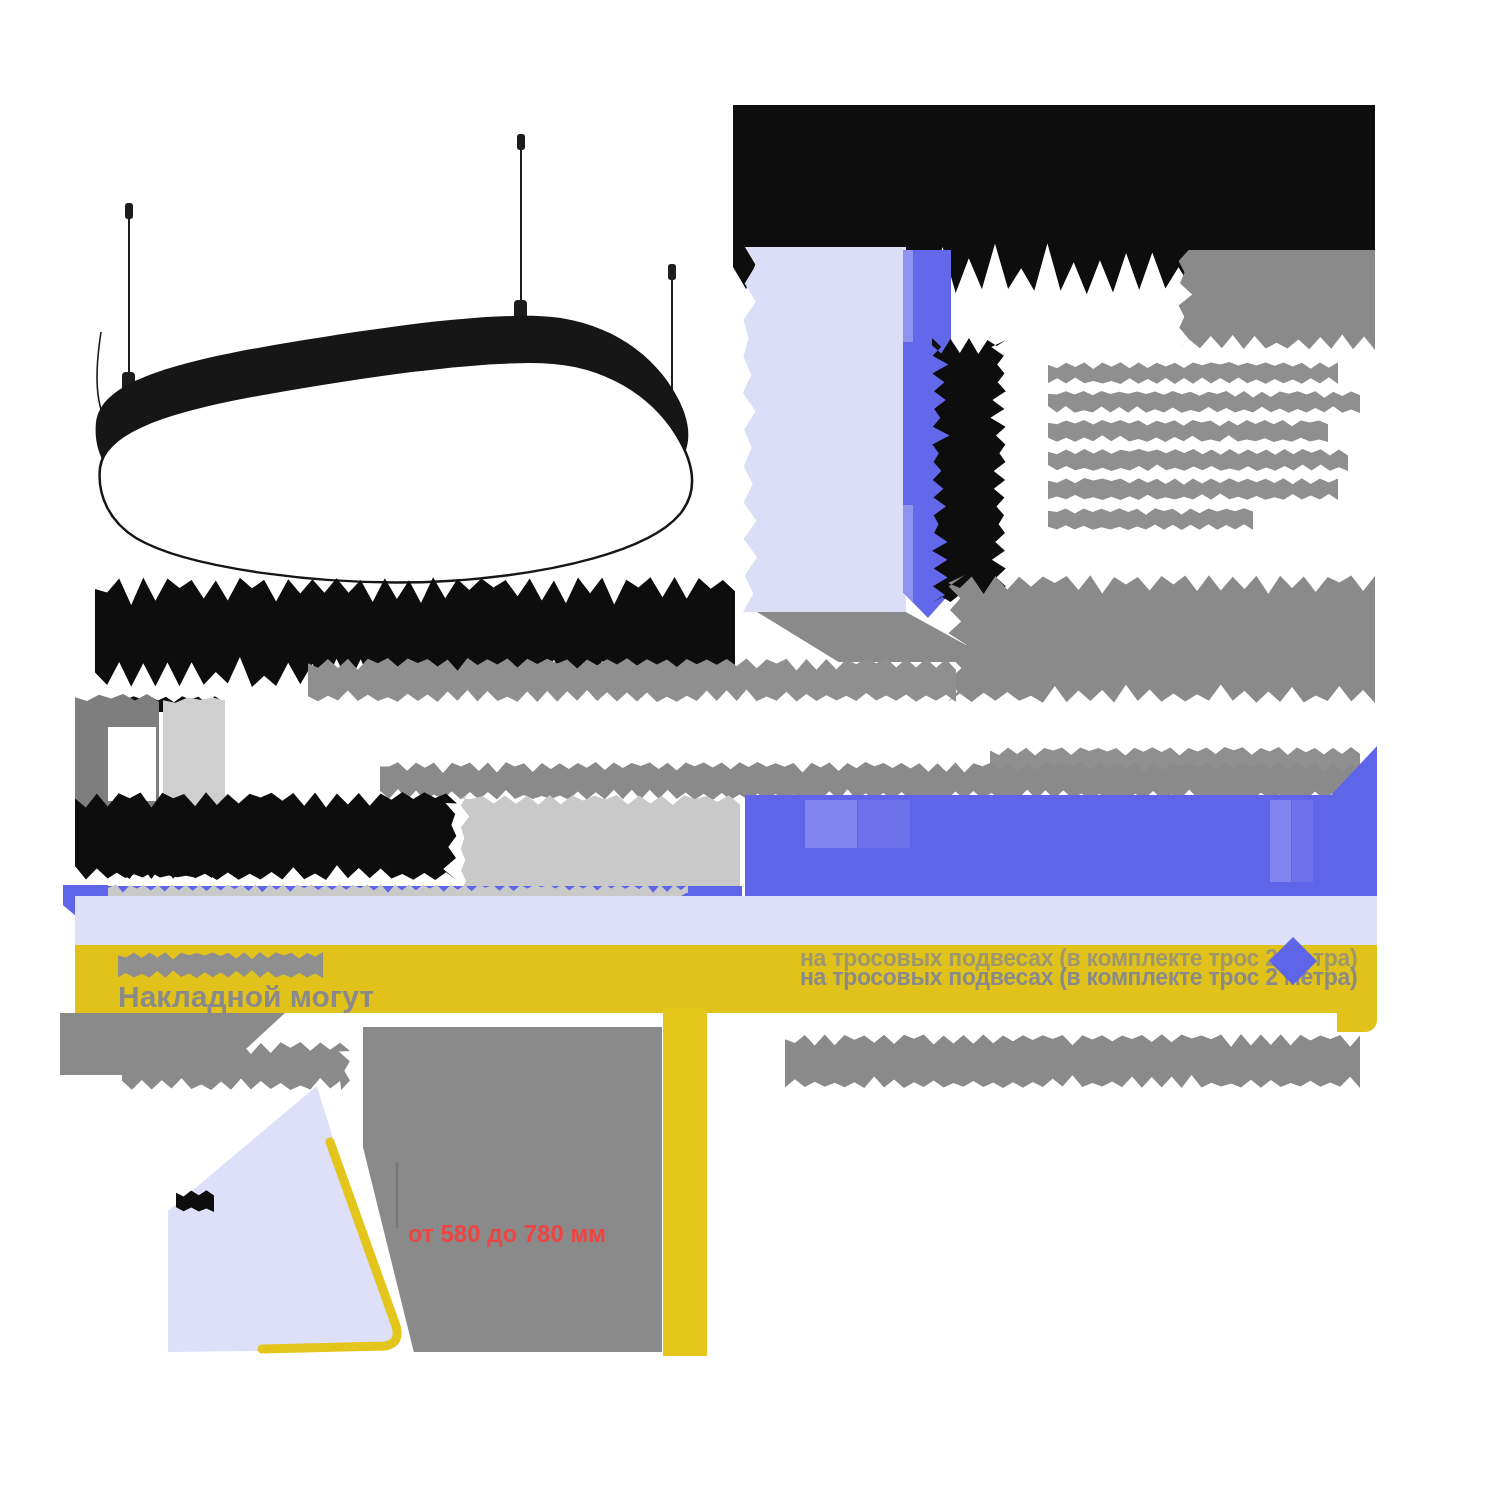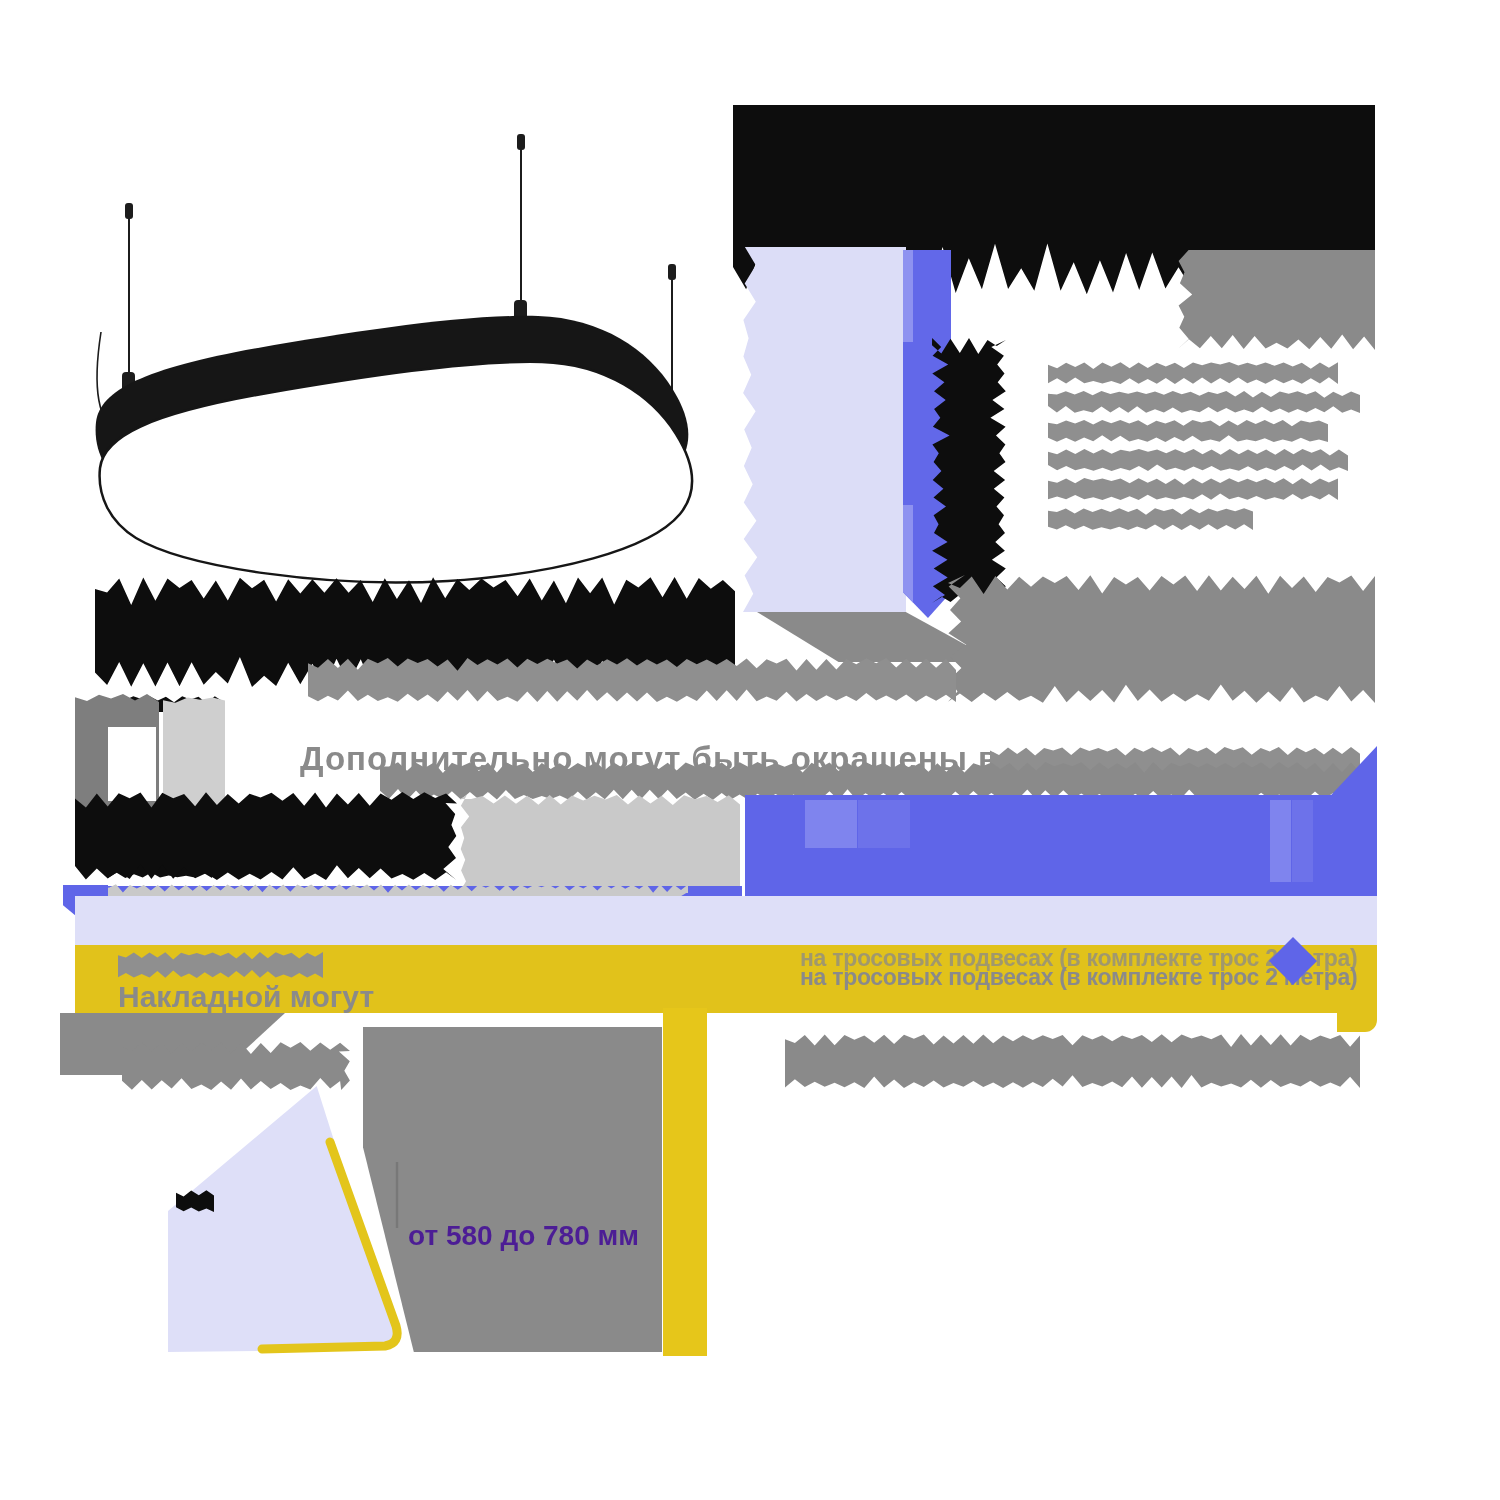--- a/index.html
+++ b/index.html
@@ -83,21 +83,20 @@
   <div class="blob black" style="left: 95px; top: 577px; width: 640px; height: 110px; clip-path: polygon(0px 12px, 12.1px 15.6px, 24.2px 1.5px, 36.2px 28px, 48.3px 0.6px, 60.4px 23.7px, 72.5px 1.6px, 84.5px 11.1px, 96.6px 3px, 108.7px 21.6px, 120.8px 3.5px, 132.8px 23.4px, 144.9px 0.7px, 157px 11.3px, 169.1px 2.8px, 181.1px 24.4px, 193.2px 2.2px, 205.3px 16.6px, 217.4px 2.2px, 229.4px 15.7px, 241.5px 1.3px, 253.6px 15.7px, 265.7px 3px, 277.7px 25px, 289.8px 1.3px, 301.9px 21.9px, 314px 3.2px, 326px 25.9px, 338.1px 0.2px, 350.2px 21.2px, 362.3px 2px, 374.3px 13px, 386.4px 1.6px, 398.5px 10.6px, 410.6px 2.9px, 422.6px 19.3px, 434.7px 1.6px, 446.8px 23.4px, 458.9px 3.4px, 470.9px 26.3px, 483px 0.6px, 495.1px 16.2px, 507.2px 0.6px, 519.2px 27.4px, 531.3px 2.7px, 543.4px 10.5px, 555.5px 0.3px, 567.5px 20.3px, 579.6px 0.1px, 591.7px 21.8px, 603.8px 0.9px, 615.8px 11.7px, 627.9px 3px, 640px 14.2px, 640px 110px, 627.9px 88.8px, 615.8px 108px, 603.8px 97px, 591.7px 108.4px, 579.6px 99.4px, 567.5px 107.1px, 555.5px 90.7px, 543.4px 108.4px, 531.3px 86.6px, 519.2px 106.6px, 507.2px 83.7px, 495.1px 109.4px, 483px 93.8px, 470.9px 109.4px, 458.9px 82.6px, 446.8px 107.3px, 434.7px 99.5px, 422.6px 109.7px, 410.6px 89.7px, 398.5px 109.9px, 386.4px 88.2px, 374.3px 109.1px, 362.3px 98.3px, 350.2px 107px, 338.1px 95.8px, 326px 107.3px, 314px 90.9px, 301.9px 109.7px, 289.8px 84px, 277.7px 109.4px, 265.7px 82.2px, 253.6px 106.6px, 241.5px 81.7px, 229.4px 108.9px, 217.4px 86.8px, 205.3px 107.3px, 193.2px 85.8px, 181.1px 109.1px, 169.1px 98.8px, 157px 110px, 144.9px 80.1px, 132.8px 106.5px, 120.8px 94.9px, 108.7px 107.8px, 96.6px 85.2px, 84.5px 109.3px, 72.5px 85.6px, 60.4px 109.4px, 48.3px 86.3px, 36.2px 109.8px, 24.2px 85.1px, 12.1px 108.1px, 0px 95.5px, 0px 0px);"></div>
   <div class="blob black" style="left: 117px; top: 696px; width: 106px; height: 16px; clip-path: polygon(0px 3.2px, 8.2px 4.1px, 16.3px 0.2px, 24.5px 3.1px, 32.6px 0.2px, 40.8px 4.5px, 48.9px 0.7px, 57.1px 6.2px, 65.2px 0.2px, 73.4px 3.6px, 81.5px 0.8px, 89.7px 7.2px, 97.8px 0.3px, 106px 5.6px, 106px 16px, 0px 16px, 0px 0px);"></div>
 
   <div class="blob gray2" style="left: 308px; top: 658px; width: 648px; height: 44px; clip-path: polygon(0px 5.2px, 10px 9.7px, 19.9px 1.1px, 29.9px 10px, 39.9px 0.8px, 49.8px 11.7px, 59.8px 0.8px, 69.8px 5.3px, 79.8px 0.1px, 89.7px 8.4px, 99.7px 0.5px, 109.7px 5.1px, 119.6px 0.9px, 129.6px 8.6px, 139.6px 1.5px, 149.5px 12.7px, 159.5px 0px, 169.5px 6.9px, 179.4px 1.3px, 189.4px 6.4px, 199.4px 0.5px, 209.4px 9.6px, 219.3px 0.7px, 229.3px 5.9px, 239.3px 0.8px, 249.2px 5.6px, 259.2px 1.5px, 269.2px 10.4px, 279.1px 1.5px, 289.1px 7.2px, 299.1px 1.3px, 309px 6.5px, 319px 0.3px, 329px 7.6px, 339px 1.2px, 348.9px 6.6px, 358.9px 1.5px, 368.9px 9.1px, 378.8px 1.1px, 388.8px 6.2px, 398.8px 1.4px, 408.7px 6.8px, 418.7px 1.1px, 428.7px 8.1px, 438.6px 0.4px, 448.6px 10.3px, 458.6px 1.3px, 468.6px 5.5px, 478.5px 0.7px, 488.5px 12.6px, 498.5px 1.1px, 508.4px 11.8px, 518.4px 1.1px, 528.4px 11.4px, 538.3px 0.9px, 548.3px 6.2px, 558.3px 0.3px, 568.2px 5.3px, 578.2px 0.1px, 588.2px 9.5px, 598.2px 0.4px, 608.1px 9.6px, 618.1px 0.5px, 628.1px 9.8px, 638px 0.9px, 648px 12.1px, 648px 44px, 638px 36.8px, 628.1px 42.7px, 618.1px 37.5px, 608.1px 43.7px, 598.2px 36.4px, 588.2px 42.8px, 578.2px 37.4px, 568.2px 42.5px, 558.3px 34.9px, 548.3px 42.9px, 538.3px 37.8px, 528.4px 42.6px, 518.4px 37.2px, 508.4px 42.9px, 498.5px 35.9px, 488.5px 43.6px, 478.5px 33.7px, 468.6px 42.7px, 458.6px 38.5px, 448.6px 43.3px, 438.6px 31.4px, 428.7px 42.9px, 418.7px 32.2px, 408.7px 42.9px, 398.8px 32.6px, 388.8px 43.1px, 378.8px 37.8px, 368.9px 43.7px, 358.9px 38.7px, 348.9px 43.9px, 339px 34.5px, 329px 43.6px, 319px 34.4px, 309px 43.5px, 299.1px 34.2px, 289.1px 43.1px, 279.1px 31.9px, 269.2px 42.8px, 259.2px 33.2px, 249.2px 43.7px, 239.3px 33.1px, 229.3px 43.9px, 219.3px 33.6px, 209.4px 43.7px, 199.4px 38.7px, 189.4px 42.9px, 179.4px 33px, 169.5px 43.4px, 159.5px 32.1px, 149.5px 42.8px, 139.6px 33.6px, 129.6px 43.9px, 119.6px 36.4px, 109.7px 43px, 99.7px 35.8px, 89.7px 43.8px, 79.8px 39.3px, 69.8px 43.1px, 59.8px 36.7px, 49.8px 43px, 39.9px 32.5px, 29.9px 42.5px, 19.9px 37.8px, 10px 43.3px, 0px 38.3px, 0px 0px);"></div>
 
   <div class="blob" style="left: 75px; top: 694px; width: 84px; height: 174px; background: rgb(126, 126, 126); clip-path: polygon(0px 3.2px, 12px 7px, 24px 0.8px, 36px 4.6px, 48px 0.1px, 60px 6.5px, 72px 0.1px, 84px 8px, 84px 174px, 72px 166.2px, 60px 173.6px, 48px 167.4px, 36px 174px, 24px 168.3px, 12px 173.4px, 0px 171px, 0px 0px);"></div>
   <div class="abs" style="left:108px;top:727px;width:48px;height:74px;background:#ffffff;"></div>
   <div class="blob" style="left: 163px; top: 697px; width: 62px; height: 170px; background: rgb(207, 207, 207); clip-path: polygon(0px 3.2px, 12.4px 5.8px, 24.8px 0.4px, 37.2px 2.8px, 49.6px 0.4px, 62px 3.4px, 62px 170px, 49.6px 166.4px, 37.2px 169.5px, 24.8px 166.8px, 12.4px 169.2px, 0px 164.1px, 0px 0px);"></div>
   <div class="blob black" style="left: 108px; top: 864px; width: 104px; height: 14px; clip-path: polygon(0px 0px, 104px 0px, 104px 14px, 95.3px 8.8px, 86.7px 13.6px, 78px 11.8px, 69.3px 13.3px, 60.7px 11.6px, 52px 13.4px, 43.3px 8.4px, 34.7px 13.5px, 26px 10.2px, 17.3px 13.9px, 8.7px 8.7px, 0px 13.8px, 0px 0px);"></div>
 
-  <div class="gtext" style="left:300px;top:742px;font-size:33px;letter-spacing:1px;">Дополнительно могут быть окрашены в</div>
   <div class="blob gray2" style="left: 990px; top: 747px; width: 370px; height: 33px; clip-path: polygon(0px 3.6px, 9px 8px, 18px 0.5px, 27.1px 7px, 36.1px 0.7px, 45.1px 8.4px, 54.1px 0.9px, 63.2px 3.6px, 72.2px 0.4px, 81.2px 7.9px, 90.2px 0.4px, 99.3px 4px, 108.3px 0.9px, 117.3px 4.5px, 126.3px 0.9px, 135.4px 8.4px, 144.4px 0.7px, 153.4px 4.7px, 162.4px 0.3px, 171.5px 4.9px, 180.5px 0.4px, 189.5px 8.5px, 198.5px 1px, 207.6px 4.6px, 216.6px 0.6px, 225.6px 6.9px, 234.6px 0px, 243.7px 3.3px, 252.7px 0.3px, 261.7px 7.8px, 270.7px 1px, 279.8px 4.4px, 288.8px 0.1px, 297.8px 8.1px, 306.8px 0.4px, 315.9px 5.3px, 324.9px 1px, 333.9px 7.6px, 342.9px 0.7px, 352px 7px, 361px 0.1px, 370px 6.7px, 370px 33px, 361px 25.2px, 352px 32px, 342.9px 28.6px, 333.9px 32.9px, 324.9px 24.9px, 315.9px 32.6px, 306.8px 27.7px, 297.8px 32px, 288.8px 25.4px, 279.8px 32.3px, 270.7px 26px, 261.7px 32.9px, 252.7px 26.3px, 243.7px 32.5px, 234.6px 24.7px, 225.6px 32.1px, 216.6px 24.1px, 207.6px 32.9px, 198.5px 28.1px, 189.5px 31.9px, 180.5px 27.2px, 171.5px 32.1px, 162.4px 25.1px, 153.4px 32.6px, 144.4px 25.4px, 135.4px 32.5px, 126.3px 27.1px, 117.3px 32.1px, 108.3px 27.8px, 99.3px 32.5px, 90.2px 25.7px, 81.2px 32.6px, 72.2px 26.5px, 63.2px 32.8px, 54.1px 28px, 45.1px 32px, 36.1px 27.1px, 27.1px 32px, 18px 25.9px, 9px 32.4px, 0px 25.5px, 0px 0px);"></div>
 
   <div class="blob gray" style="left: 380px; top: 762px; width: 980px; height: 38px; clip-path: polygon(0px 4.4px, 9px 4.4px, 18px 0.2px, 27px 8.8px, 36px 0.7px, 45px 5.8px, 53.9px 0.4px, 62.9px 10.9px, 71.9px 0.7px, 80.9px 4.4px, 89.9px 0.5px, 98.9px 8.9px, 107.9px 0.5px, 116.9px 10.4px, 125.9px 0.2px, 134.9px 4.4px, 143.9px 1.3px, 152.8px 9.9px, 161.8px 1.1px, 170.8px 7px, 179.8px 1.3px, 188.8px 7px, 197.8px 1px, 206.8px 5.8px, 215.8px 0.1px, 224.8px 7.9px, 233.8px 0.5px, 242.8px 5.9px, 251.7px 1px, 260.7px 4px, 269.7px 0.6px, 278.7px 7px, 287.7px 0.7px, 296.7px 8.5px, 305.7px 0.4px, 314.7px 4.3px, 323.7px 0.5px, 332.7px 5.5px, 341.7px 0.6px, 350.6px 7.2px, 359.6px 0.2px, 368.6px 4.9px, 377.6px 0.1px, 386.6px 4.7px, 395.6px 1.2px, 404.6px 4.8px, 413.6px 0.9px, 422.6px 10.4px, 431.6px 0.8px, 440.6px 5.4px, 449.5px 0.6px, 458.5px 9.1px, 467.5px 0.9px, 476.5px 6.2px, 485.5px 0px, 494.5px 4.2px, 503.5px 1.1px, 512.5px 6.1px, 521.5px 1.1px, 530.5px 6.6px, 539.4px 1.2px, 548.4px 9.8px, 557.4px 1.3px, 566.4px 9.8px, 575.4px 0.5px, 584.4px 10.6px, 593.4px 1.3px, 602.4px 4.3px, 611.4px 0.5px, 620.4px 7px, 629.4px 0.9px, 638.3px 9px, 647.3px 0.8px, 656.3px 8.5px, 665.3px 0.1px, 674.3px 4.3px, 683.3px 1.3px, 692.3px 4.3px, 701.3px 0.3px, 710.3px 8.1px, 719.3px 0.4px, 728.3px 6.9px, 737.2px 1.2px, 746.2px 6.8px, 755.2px 0.2px, 764.2px 10.8px, 773.2px 0.1px, 782.2px 8.7px, 791.2px 0.7px, 800.2px 4.4px, 809.2px 0.7px, 818.2px 5.4px, 827.2px 1.3px, 836.1px 6.1px, 845.1px 1.1px, 854.1px 6.2px, 863.1px 0.1px, 872.1px 5.5px, 881.1px 0.2px, 890.1px 7px, 899.1px 0.1px, 908.1px 6.3px, 917.1px 0.3px, 926.1px 7.6px, 935px 1px, 944px 10.3px, 953px 1.1px, 962px 10.3px, 971px 0.6px, 980px 10.2px, 980px 38px, 971px 34px, 962px 37.4px, 953px 31px, 944px 37.3px, 935px 29.5px, 926.1px 37.6px, 917.1px 33.7px, 908.1px 37.5px, 899.1px 32.5px, 890.1px 37.4px, 881.1px 30.8px, 872.1px 37.8px, 863.1px 33.1px, 854.1px 37.9px, 845.1px 33.3px, 836.1px 36.8px, 827.2px 33.2px, 818.2px 37.1px, 809.2px 27.6px, 800.2px 37.2px, 791.2px 32.6px, 782.2px 37.4px, 773.2px 28.9px, 764.2px 37.1px, 755.2px 31.8px, 746.2px 38px, 737.2px 33.8px, 728.3px 36.9px, 719.3px 31.9px, 710.3px 36.9px, 701.3px 31.4px, 692.3px 36.8px, 683.3px 28.2px, 674.3px 36.7px, 665.3px 28.2px, 656.3px 37.5px, 647.3px 27.4px, 638.3px 36.7px, 629.4px 33.7px, 620.4px 37.5px, 611.4px 31px, 602.4px 37.1px, 593.4px 29px, 584.4px 37.2px, 575.4px 29.5px, 566.4px 37.9px, 557.4px 33.7px, 548.4px 36.7px, 539.4px 33.7px, 530.5px 37.7px, 521.5px 29.9px, 512.5px 37.6px, 503.5px 31.1px, 494.5px 36.8px, 485.5px 31.2px, 476.5px 37.8px, 467.5px 27.2px, 458.5px 37.9px, 449.5px 29.3px, 440.6px 37.3px, 431.6px 33.6px, 422.6px 37.3px, 413.6px 32.6px, 404.6px 36.7px, 395.6px 31.9px, 386.6px 36.9px, 377.6px 31.8px, 368.6px 37.9px, 359.6px 32.5px, 350.6px 37.8px, 341.7px 31px, 332.7px 37.9px, 323.7px 31.7px, 314.7px 37.7px, 305.7px 30.4px, 296.7px 37px, 287.7px 27.7px, 278.7px 36.9px, 269.7px 27.7px, 260.7px 37.4px, 251.7px 27.8px, 242.8px 37.3px, 233.8px 27.8px, 224.8px 37.3px, 215.8px 30.3px, 206.8px 37.8px, 197.8px 29.4px, 188.8px 37.8px, 179.8px 33.5px, 170.8px 36.9px, 161.8px 34px, 152.8px 37.1px, 143.9px 32.9px, 134.9px 37.1px, 125.9px 28px, 116.9px 37.4px, 107.9px 29.9px, 98.9px 37.6px, 89.9px 30.1px, 80.9px 37.4px, 71.9px 29.3px, 62.9px 37.3px, 53.9px 32.4px, 45px 37.9px, 36px 28.5px, 27px 37.9px, 18px 27px, 9px 36.8px, 0px 28.8px, 0px 0px);"></div>
 
   <div class="blob black" style="left: 75px; top: 792px; width: 382px; height: 88px; clip-path: polygon(0px 6.4px, 10.9px 15.5px, 21.8px 1.6px, 32.7px 14.6px, 43.7px 1.3px, 54.6px 6.2px, 65.5px 0.6px, 76.4px 15.6px, 87.3px 0.8px, 98.2px 6.2px, 109.1px 1.9px, 120.1px 14.2px, 131px 0.2px, 141.9px 12.9px, 152.8px 1.9px, 163.7px 11.5px, 174.6px 1.8px, 185.5px 5.6px, 196.5px 0.7px, 207.4px 8.7px, 218.3px 1px, 229.2px 13.7px, 240.1px 0.6px, 251px 15.4px, 261.9px 1.5px, 272.9px 12.6px, 283.8px 1px, 294.7px 13.7px, 305.6px 1.5px, 316.5px 7.8px, 327.4px 0.1px, 338.3px 7.1px, 349.3px 0.3px, 360.2px 6.1px, 371.1px 1.6px, 382px 11.5px, 370.5px 11px, 380.2px 22px, 376.4px 33px, 381.3px 44px, 373.3px 55px, 381px 66px, 368.3px 77px, 381.4px 88px, 371.1px 80.2px, 360.2px 87.9px, 349.3px 80.9px, 338.3px 87.7px, 327.4px 81.9px, 316.5px 86.4px, 305.6px 76.5px, 294.7px 86.2px, 283.8px 76px, 272.9px 86.3px, 261.9px 73.3px, 251px 87.9px, 240.1px 81.6px, 229.2px 87.2px, 218.3px 75.3px, 207.4px 87.6px, 196.5px 80px, 185.5px 87.4px, 174.6px 81.7px, 163.7px 87.8px, 152.8px 80.5px, 141.9px 88px, 131px 81.2px, 120.1px 86.3px, 109.1px 74.9px, 98.2px 86.8px, 87.3px 72.6px, 76.4px 86.9px, 65.5px 72.3px, 54.6px 86.9px, 43.7px 79.1px, 32.7px 86.5px, 21.8px 76.5px, 10.9px 87.5px, 0px 73.9px, 0px 0px);"></div>
 
   <div class="blob" style="left: 460px; top: 795px; width: 280px; height: 97px; background: rgb(201, 201, 201); clip-path: polygon(0px 4px, 11.2px 4px, 22.4px 1.1px, 33.6px 8.4px, 44.8px 0.4px, 56px 8.7px, 67.2px 0.7px, 78.4px 9.8px, 89.6px 0.1px, 100.8px 9.6px, 112px 0.5px, 123.2px 5.4px, 134.4px 0.8px, 145.6px 4.4px, 156.8px 0px, 168px 9.6px, 179.2px 0.5px, 190.4px 8.6px, 201.6px 0.7px, 212.8px 9.9px, 224px 0.3px, 235.2px 4.2px, 246.4px 1px, 257.6px 7px, 268.8px 0.2px, 280px 9.6px, 280px 97px, 0px 97px, 6px 86.2px, 1.1px 75.4px, 5.2px 64.7px, 0.7px 53.9px, 4.2px 43.1px, 1px 32.3px, 9.2px 21.6px, 0.9px 10.8px, 6.9px 0px);"></div>
 
   <div class="abs blue" style="left:745px;top:795px;width:632px;height:103px;"></div>
   <div class="abs" style="left:1325px;top:746px;width:52px;height:50px;background:#5f65e8;
@@ -128,20 +127,20 @@
   <div class="gtext echo" style="left:800px;top:966px;font-size:23px;letter-spacing:-0.3px;">на тросовых подвесах (в комплекте трос 2 метра)</div>
   <div class="abs" style="left:1276px;top:944px;width:34px;height:34px;background:#5f65e8;
               transform:rotate(45deg);"></div>
   <div class="blob gray" style="left: 785px; top: 1034px; width: 575px; height: 54px; clip-path: polygon(0px 5.2px, 9.9px 9.1px, 19.8px 0.9px, 29.7px 11.4px, 39.7px 0.6px, 49.6px 11.3px, 59.5px 0.9px, 69.4px 5.8px, 79.3px 1.6px, 89.2px 8.8px, 99.1px 0.7px, 109.1px 10.1px, 119px 0.7px, 128.9px 4.7px, 138.8px 0.4px, 148.7px 10.4px, 158.6px 1.4px, 168.5px 9.4px, 178.4px 1.1px, 188.4px 9.8px, 198.3px 0.6px, 208.2px 9.2px, 218.1px 1.4px, 228px 7.3px, 237.9px 1.2px, 247.8px 6.1px, 257.8px 1.2px, 267.7px 4.9px, 277.6px 1.1px, 287.5px 11.3px, 297.4px 1.2px, 307.3px 5.5px, 317.2px 1.3px, 327.2px 7.3px, 337.1px 1.4px, 347px 5.1px, 356.9px 1.1px, 366.8px 8px, 376.7px 0.2px, 386.6px 8.2px, 396.6px 0.6px, 406.5px 4.6px, 416.4px 1.5px, 426.3px 5.2px, 436.2px 0.6px, 446.1px 13px, 456px 0.1px, 465.9px 11.4px, 475.9px 0.5px, 485.8px 11px, 495.7px 0.3px, 505.6px 11.5px, 515.5px 0.8px, 525.4px 6.6px, 535.3px 1.4px, 545.3px 4.9px, 555.2px 1px, 565.1px 12.7px, 575px 1.5px, 575px 54px, 565.1px 42.7px, 555.2px 52.8px, 545.3px 48.5px, 535.3px 52.7px, 525.4px 46.7px, 515.5px 52.6px, 505.6px 48.9px, 495.7px 52.9px, 485.8px 46px, 475.9px 53.8px, 465.9px 45.8px, 456px 53.4px, 446.1px 49.4px, 436.2px 52.5px, 426.3px 48.8px, 416.4px 53.4px, 406.5px 41px, 396.6px 53.9px, 386.6px 42.6px, 376.7px 53.5px, 366.8px 43px, 356.9px 53.7px, 347px 42.5px, 337.1px 53.2px, 327.2px 47.4px, 317.2px 52.6px, 307.3px 49.1px, 297.4px 53px, 287.5px 41.3px, 277.6px 52.5px, 267.7px 44.7px, 257.8px 53.1px, 247.8px 48.1px, 237.9px 53.7px, 228px 48.2px, 218.1px 53.9px, 208.2px 48.5px, 198.3px 53px, 188.4px 47.1px, 178.4px 52.8px, 168.5px 48.9px, 158.6px 53.5px, 148.7px 46.5px, 138.8px 53.1px, 128.9px 48.2px, 119px 54px, 109.1px 45.4px, 99.1px 53.4px, 89.2px 42.5px, 79.3px 53.9px, 69.4px 48.3px, 59.5px 53.3px, 49.6px 48.8px, 39.7px 52.7px, 29.7px 47.8px, 19.8px 52.9px, 9.9px 45.2px, 0px 53.4px, 0px 0px);"></div>
 
   <div class="abs gray" style="left:363px;top:1027px;width:299px;height:325px;
               clip-path:polygon(0 0,100% 0,100% 100%,17% 100%,0 37%);"></div>
   <div class="abs" style="left:168px;top:1086px;width:236px;height:266px;background:#dedff8;
               clip-path:polygon(63% 0,97% 95%,93% 99%,0 100%,0 47%);"></div>
   <div class="blob black" style="left: 176px; top: 1190px; width: 38px; height: 22px; clip-path: polygon(0px 2.8px, 7.6px 6.4px, 15.2px 0.5px, 22.8px 5.2px, 30.4px 0.2px, 38px 5.6px, 38px 22px, 30.4px 18.4px, 22.8px 21.5px, 15.2px 17.6px, 7.6px 21.2px, 0px 17.2px, 0px 0px);"></div>
-  <div class="gtext" style="left:408px;top:1222px;font-size:28px;color:#4c1d95;filter:blur(0.6px);">от 580 до 780 мм</div>
+  <div class="gtext" style="left:408px;top:1222px;font-size:24px;color:#ef4444;filter:blur(0.6px);">от 580 до 780 мм</div>
 
   <svg class="abs" style="left:0;top:0;pointer-events:none" width="1500" height="1500" viewBox="0 0 1500 1500">
     <path d="M330,1142 L396,1326 Q401,1343 385,1346 L262,1349" fill="none" stroke="#e3c51b" stroke-width="9" stroke-linecap="round"></path>
     <line x1="397" y1="1162" x2="397" y2="1228" stroke="#787878" stroke-width="2.5"></line>
   </svg>
 
 </div>
 
 </body></html>

